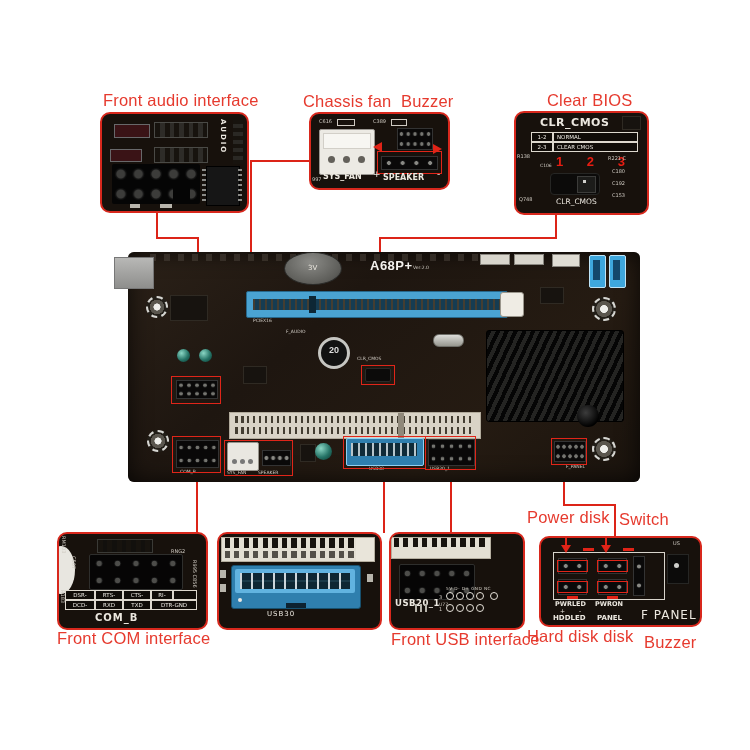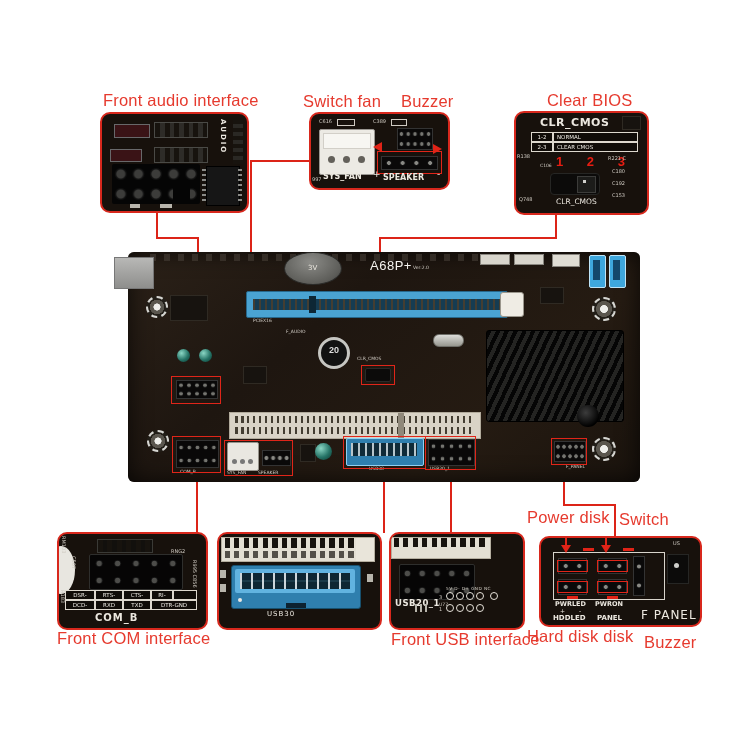--- a/index.html
+++ b/index.html
@@ -53,21 +53,21 @@
   .rdash{position:absolute;height:3px;background:#e02317;}
   .pincirc{width:8px;height:8px;border:1.2px solid #e6e2da;border-radius:50%;box-sizing:border-box;}
   .circrow{position:absolute;display:flex;gap:2px;}
 </style>
 </head>
 <body>
 
 <div class="canvas">
 
   <div class="lbl" style="left:103px;top:91px;">Front audio interface</div>
-  <div class="lbl" style="left:303px;top:92px;">Switch fan</div>
+  <div class="lbl" style="left:303px;top:92px;">Chassis fan</div>
   <div class="lbl" style="left:401px;top:92px;">Buzzer</div>
   <div class="lbl" style="left:547px;top:91px;">Clear BIOS</div>
 
   <div class="vl" style="left:156px;top:209px;height:30px;"></div>
   <div class="hl" style="left:156px;top:237px;width:43px;"></div>
   <div class="vl" style="left:197px;top:237px;height:140px;"></div>
 
   <div class="hl" style="left:250px;top:160px;width:60px;"></div>
   <div class="vl" style="left:250px;top:160px;height:282px;"></div>
 
@@ -89,21 +89,21 @@
   </div>
 
   <div class="abs" style="left:114px;top:257px;width:38px;height:30px;
        background:linear-gradient(#b8b8b6,#8e8e8c);border:1px solid #777;"></div>
 
   <div class="abs" style="left:284px;top:252px;width:56px;height:31px;border-radius:50%;
        background:radial-gradient(ellipse at 45% 30%,#8b8b87,#5d5d59 70%,#3a3a38);border:1px solid #2c2c2a;">
     <span class="silk silkw" style="left:23px;top:12px;font-size:7px;">3V</span>
   </div>
 
-  <div class="abs" style="left:370px;top:258px;color:#f4f2ee;font-weight:normal;font-size:13px;letter-spacing:.5px;">A68P+</div>
+  <div class="abs" style="left:370px;top:258px;color:#f4f2ee;font-weight:bold;font-size:13px;letter-spacing:.5px;">A68P+</div>
   <div class="silk" style="left:413px;top:265px;font-size:4.5px;">Ver:2.0</div>
 
   <div class="abs" style="left:480px;top:254px;width:28px;height:9px;background:#d8d5cc;border:1px solid #8a8780;"></div>
   <div class="abs" style="left:514px;top:254px;width:28px;height:9px;background:#d8d5cc;border:1px solid #8a8780;"></div>
   <div class="abs" style="left:552px;top:254px;width:26px;height:11px;background:#e0ddd4;border:1px solid #88857e;"></div>
   <div class="abs" style="left:589px;top:255px;width:15px;height:31px;background:#3ea7dd;border:1px solid #bfe4f7;border-radius:2px;">
     <div style="position:absolute;left:3px;top:4px;width:7px;height:20px;background:#13476b;"></div>
   </div>
   <div class="abs" style="left:609px;top:255px;width:15px;height:31px;background:#3ea7dd;border:1px solid #bfe4f7;border-radius:2px;">
     <div style="position:absolute;left:3px;top:4px;width:7px;height:20px;background:#13476b;"></div>

